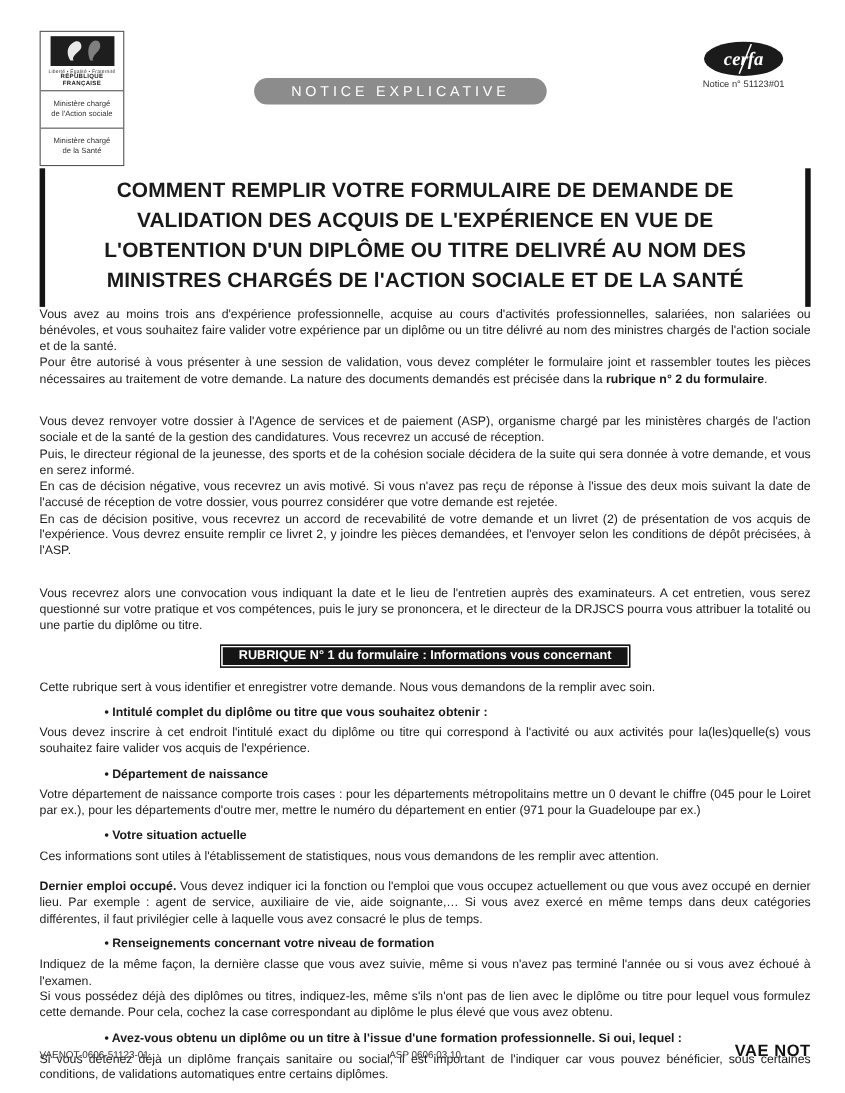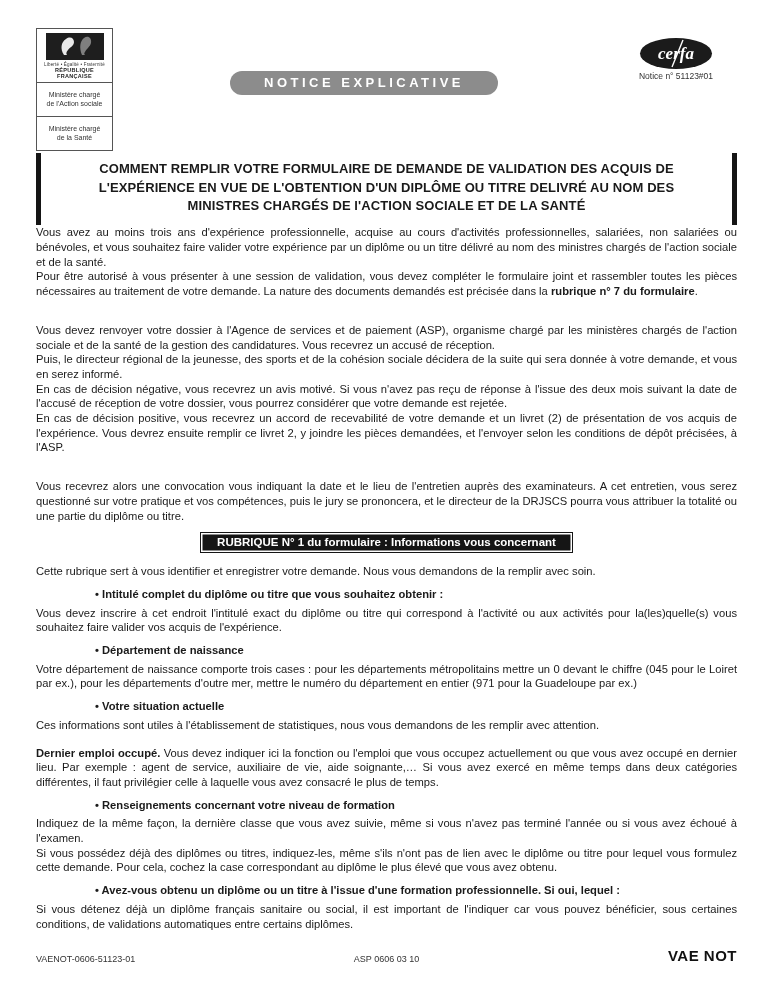--- a/index.html
+++ b/index.html
@@ -33,36 +33,36 @@
     white-space: pre-line;
   }
   .logo-cell-ministry + .logo-cell-ministry { border-top: 1px solid #555; }
 
   .header-mid { flex: 1 1 auto; display: flex; justify-content: center; }
   .notice-pill {
     margin-top: 43px;
     background: #8c8c8c; color: #ffffff;
     border-radius: 12px;
     padding: 4px 34px 5px;
-    font-size: 13px; font-weight: bold; letter-spacing: 3.5px;
+    font-size: 13px; font-weight: normal; letter-spacing: 3.5px;
     white-space: nowrap;
   }
 
   .cerfa-block { flex: 0 0 auto; width: 122px; text-align: center; padding-top: 9px; }
   .cerfa-oval { display: block; margin: 0 auto; }
   .cerfa-number { font-size: 8.5px; color: #333; margin-top: 1px; white-space: nowrap; }
 
   
   .title-box {
     margin-top: 2px;
     border-left: 5px solid #151515;
     border-right: 5px solid #151515;
     padding: 7px 27px 9px;
     text-align: center;
-    font-size: 13px; font-weight: bold; line-height: 1.45;
+    font-size: 19px; font-weight: bold; line-height: 1.45;
     letter-spacing: 0.1px;
   }
 
   
   .intro p {
     font-size: 11.2px; line-height: 14.7px;
     text-align: justify;
   }
   .intro p.gap-lg { margin-top: 24px; }
   .intro b { font-weight: bold; }
@@ -134,21 +134,21 @@
         <text x="37" y="22" text-anchor="middle" fill="#ffffff" font-family="Liberation Serif, DejaVu Serif, serif" font-style="italic" font-weight="bold" font-size="17">cerfa</text>
       </svg>
       <div class="cerfa-number">Notice n° 51123#01</div>
     </div>
   </div>
 
   <div class="title-box">COMMENT REMPLIR VOTRE FORMULAIRE DE DEMANDE DE VALIDATION DES ACQUIS DE L'EXPÉRIENCE EN VUE DE L'OBTENTION D'UN DIPLÔME OU TITRE DELIVRÉ AU NOM DES MINISTRES CHARGÉS DE l'ACTION SOCIALE ET DE LA SANTÉ</div>
 
   <div class="intro">
     <p>Vous avez au moins trois ans d'expérience professionnelle, acquise au cours d'activités professionnelles, salariées, non salariées ou bénévoles, et vous souhaitez faire valider votre expérience par un diplôme ou un titre délivré au nom des ministres chargés de l'action sociale et de la santé.</p>
-    <p><span>Pour être autorisé à vous présenter à une session de validation, vous devez compléter le formulaire joint et rassembler toutes les pièces nécessaires au traitement de votre demande. La nature des documents demandés est précisée dans la </span><b>rubrique n° 7 du formulaire</b><span>.</span></p>
+    <p><span>Pour être autorisé à vous présenter à une session de validation, vous devez compléter le formulaire joint et rassembler toutes les pièces nécessaires au traitement de votre demande. La nature des documents demandés est précisée dans la </span><b>rubrique n° 2 du formulaire</b><span>.</span></p>
     <p class="gap-lg">Vous devez renvoyer votre dossier à l'Agence de services et de paiement (ASP), organisme chargé par les ministères chargés de l'action sociale et de la santé de la gestion des candidatures. Vous recevrez un accusé de réception.</p>
     <p>Puis, le directeur régional de la jeunesse, des sports et de la cohésion sociale décidera de la suite qui sera donnée à votre demande, et vous en serez informé.</p>
     <p>En cas de décision négative, vous recevrez un avis motivé. Si vous n'avez pas reçu de réponse à l'issue des deux mois suivant la date de l'accusé de réception de votre dossier, vous pourrez considérer que votre demande est rejetée.</p>
     <p>En cas de décision positive, vous recevrez un accord de recevabilité de votre demande et un livret (2) de présentation de vos acquis de l'expérience. Vous devrez ensuite remplir ce livret 2, y joindre les pièces demandées, et l'envoyer selon les conditions de dépôt précisées, à l'ASP.</p>
     <p class="gap-lg">Vous recevrez alors une convocation vous indiquant la date et le lieu de l'entretien auprès des examinateurs. A cet entretien, vous serez questionné sur votre pratique et vos compétences, puis le jury se prononcera, et le directeur de la DRJSCS pourra vous attribuer la totalité ou une partie du diplôme ou titre.</p>
   </div>
 
   <div class="rubrique-banner-wrap">
     <div class="rubrique-banner">RUBRIQUE N° 1 du formulaire : Informations vous concernant</div>
   </div>

